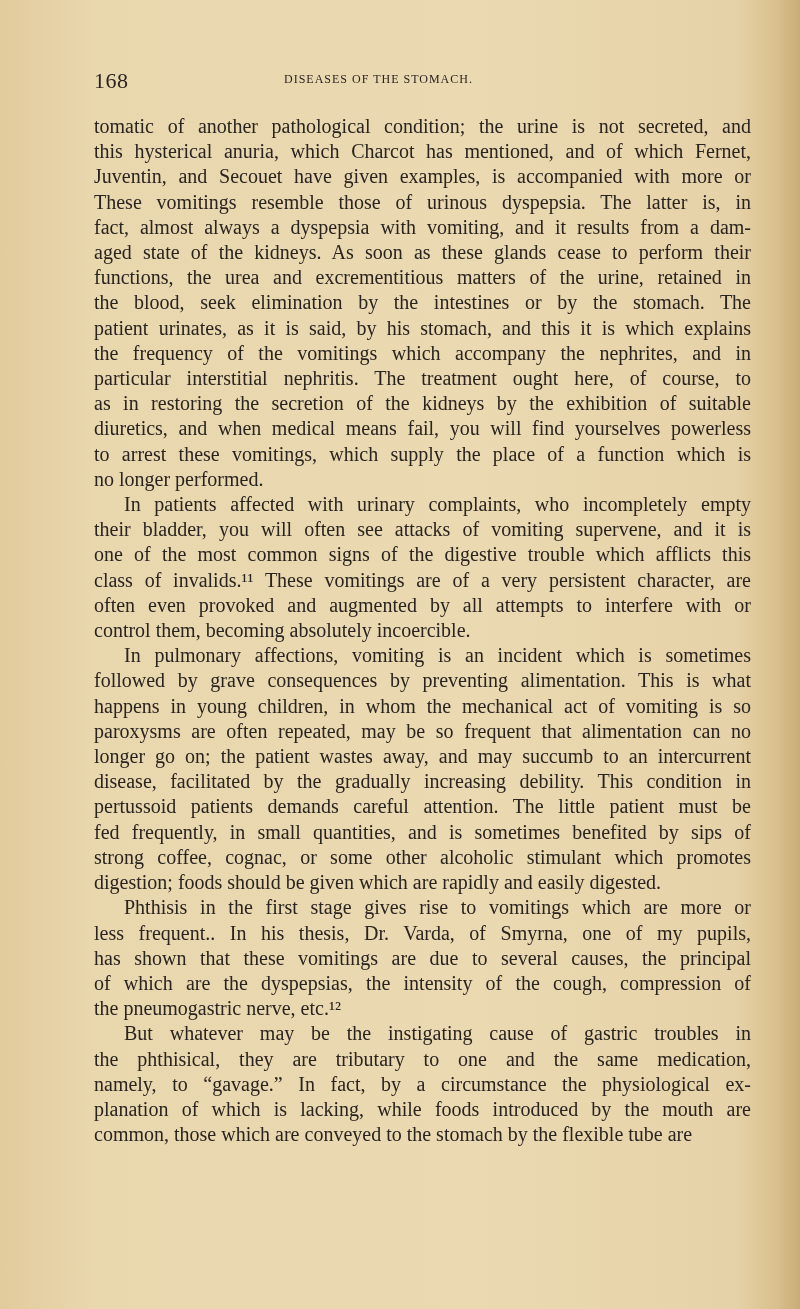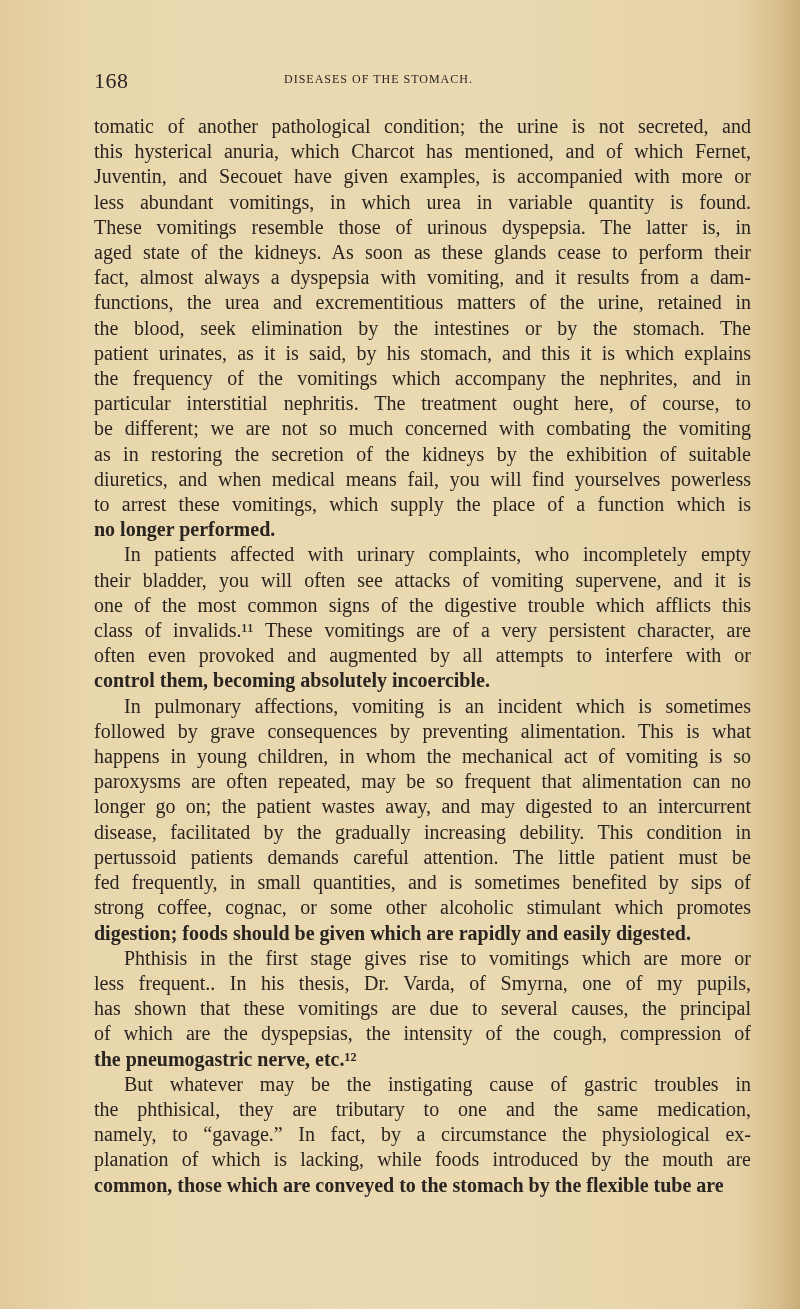--- a/index.html
+++ b/index.html
@@ -22,64 +22,62 @@
     position: absolute; left: 190px; top: 4px; font-size: 12px; letter-spacing: 1px;
   }
   .body-text {
     position: absolute; left: 88px; top: 114px; width: 657px;
     font-size: 20px; line-height: 25.2px;
     text-align: justify;
     margin-left: 6px;
   }
   .body-text p { margin: 0; text-indent: 0; }
   .body-text .line { display: block; text-align: justify; text-align-last: justify; white-space: nowrap; }
-  .body-text .line.last { text-align-last: left; font-weight: bold; }
+  .body-text .line.last { text-align-last: left; }
 </style>
 </head>
 <body>
 
 <div class="page">
   <div class="header">
     <span class="page-number">168</span>
     <span class="running-head">DISEASES OF THE STOMACH.</span>
   </div>
   <div class="body-text" id="body-text">
       <p>
         <span class="line">tomatic of another pathological condition; the urine is not secreted, and</span>
         <span class="line">this hysterical anuria, which Charcot has mentioned, and of which Fernet,</span>
         <span class="line">Juventin, and Secouet have given examples, is accompanied with more or</span>
-        <span class="line">less abundant vomitings, in which urea in variable quantity is found.</span>
         <span class="line">These vomitings resemble those of urinous dyspepsia. The latter is, in</span>
+        <span class="line">fact, almost always a dyspepsia with vomiting, and it results from a dam-</span>
         <span class="line">aged state of the kidneys. As soon as these glands cease to perform their</span>
-        <span class="line">fact, almost always a dyspepsia with vomiting, and it results from a dam-</span>
         <span class="line">functions, the urea and excrementitious matters of the urine, retained in</span>
         <span class="line">the blood, seek elimination by the intestines or by the stomach. The</span>
         <span class="line">patient urinates, as it is said, by his stomach, and this it is which explains</span>
         <span class="line">the frequency of the vomitings which accompany the nephrites, and in</span>
         <span class="line">particular interstitial nephritis. The treatment ought here, of course, to</span>
-        <span class="line">be different; we are not so much concerned with combating the vomiting</span>
         <span class="line">as in restoring the secretion of the kidneys by the exhibition of suitable</span>
         <span class="line">diuretics, and when medical means fail, you will find yourselves powerless</span>
         <span class="line">to arrest these vomitings, which supply the place of a function which is</span>
         <span class="line last">no longer performed.</span>
       </p>
       <p>
         <span class="line" style="padding-left: 30px;">In patients affected with urinary complaints, who incompletely empty</span>
         <span class="line">their bladder, you will often see attacks of vomiting supervene, and it is</span>
         <span class="line">one of the most common signs of the digestive trouble which afflicts this</span>
         <span class="line">class of invalids.¹¹ These vomitings are of a very persistent character, are</span>
         <span class="line">often even provoked and augmented by all attempts to interfere with or</span>
         <span class="line last">control them, becoming absolutely incoercible.</span>
       </p>
       <p>
         <span class="line" style="padding-left: 30px;">In pulmonary affections, vomiting is an incident which is sometimes</span>
         <span class="line">followed by grave consequences by preventing alimentation. This is what</span>
         <span class="line">happens in young children, in whom the mechanical act of vomiting is so</span>
         <span class="line">paroxysms are often repeated, may be so frequent that alimentation can no</span>
-        <span class="line">longer go on; the patient wastes away, and may digested to an intercurrent</span>
+        <span class="line">longer go on; the patient wastes away, and may succumb to an intercurrent</span>
         <span class="line">disease, facilitated by the gradually increasing debility. This condition in</span>
         <span class="line">pertussoid patients demands careful attention. The little patient must be</span>
         <span class="line">fed frequently, in small quantities, and is sometimes benefited by sips of</span>
         <span class="line">strong coffee, cognac, or some other alcoholic stimulant which promotes</span>
         <span class="line last">digestion; foods should be given which are rapidly and easily digested.</span>
       </p>
       <p>
         <span class="line" style="padding-left: 30px;">Phthisis in the first stage gives rise to vomitings which are more or</span>
         <span class="line">less frequent.. In his thesis, Dr. Varda, of Smyrna, one of my pupils,</span>
         <span class="line">has shown that these vomitings are due to several causes, the principal</span>

